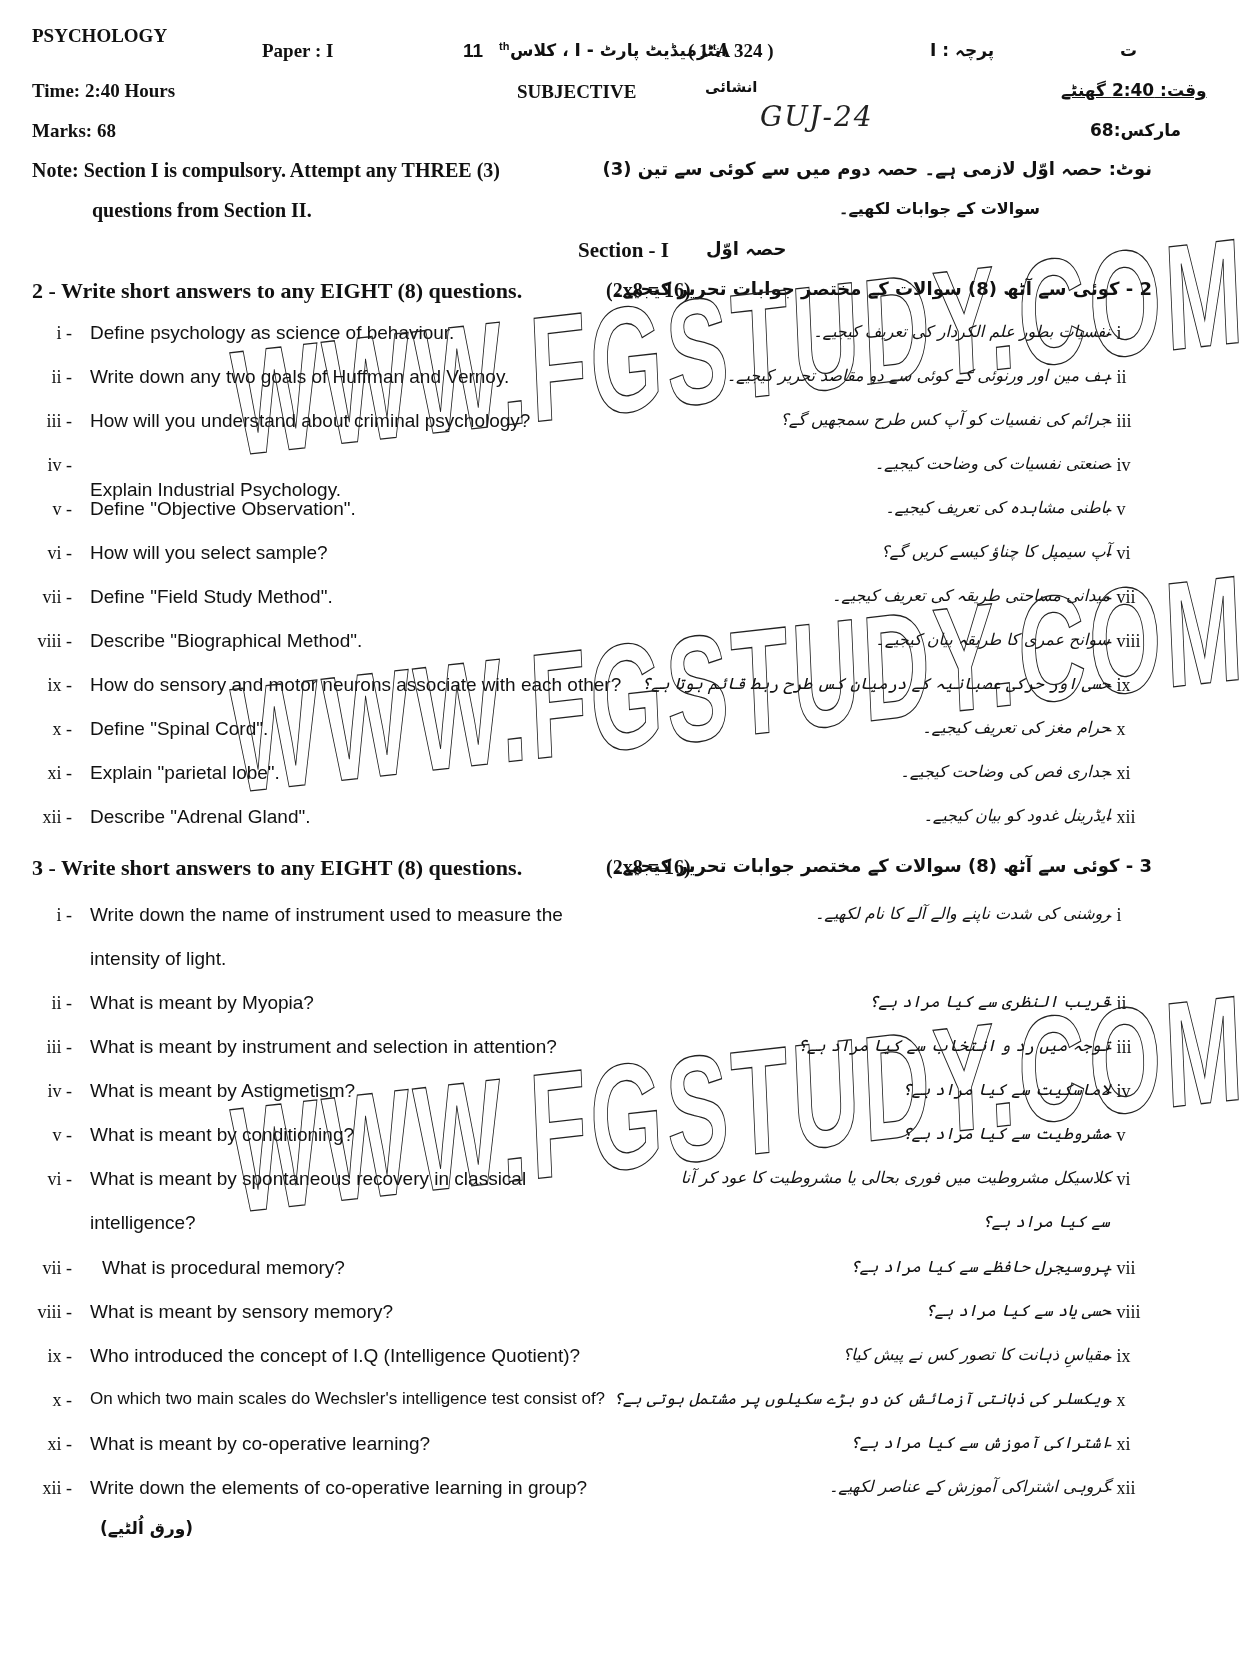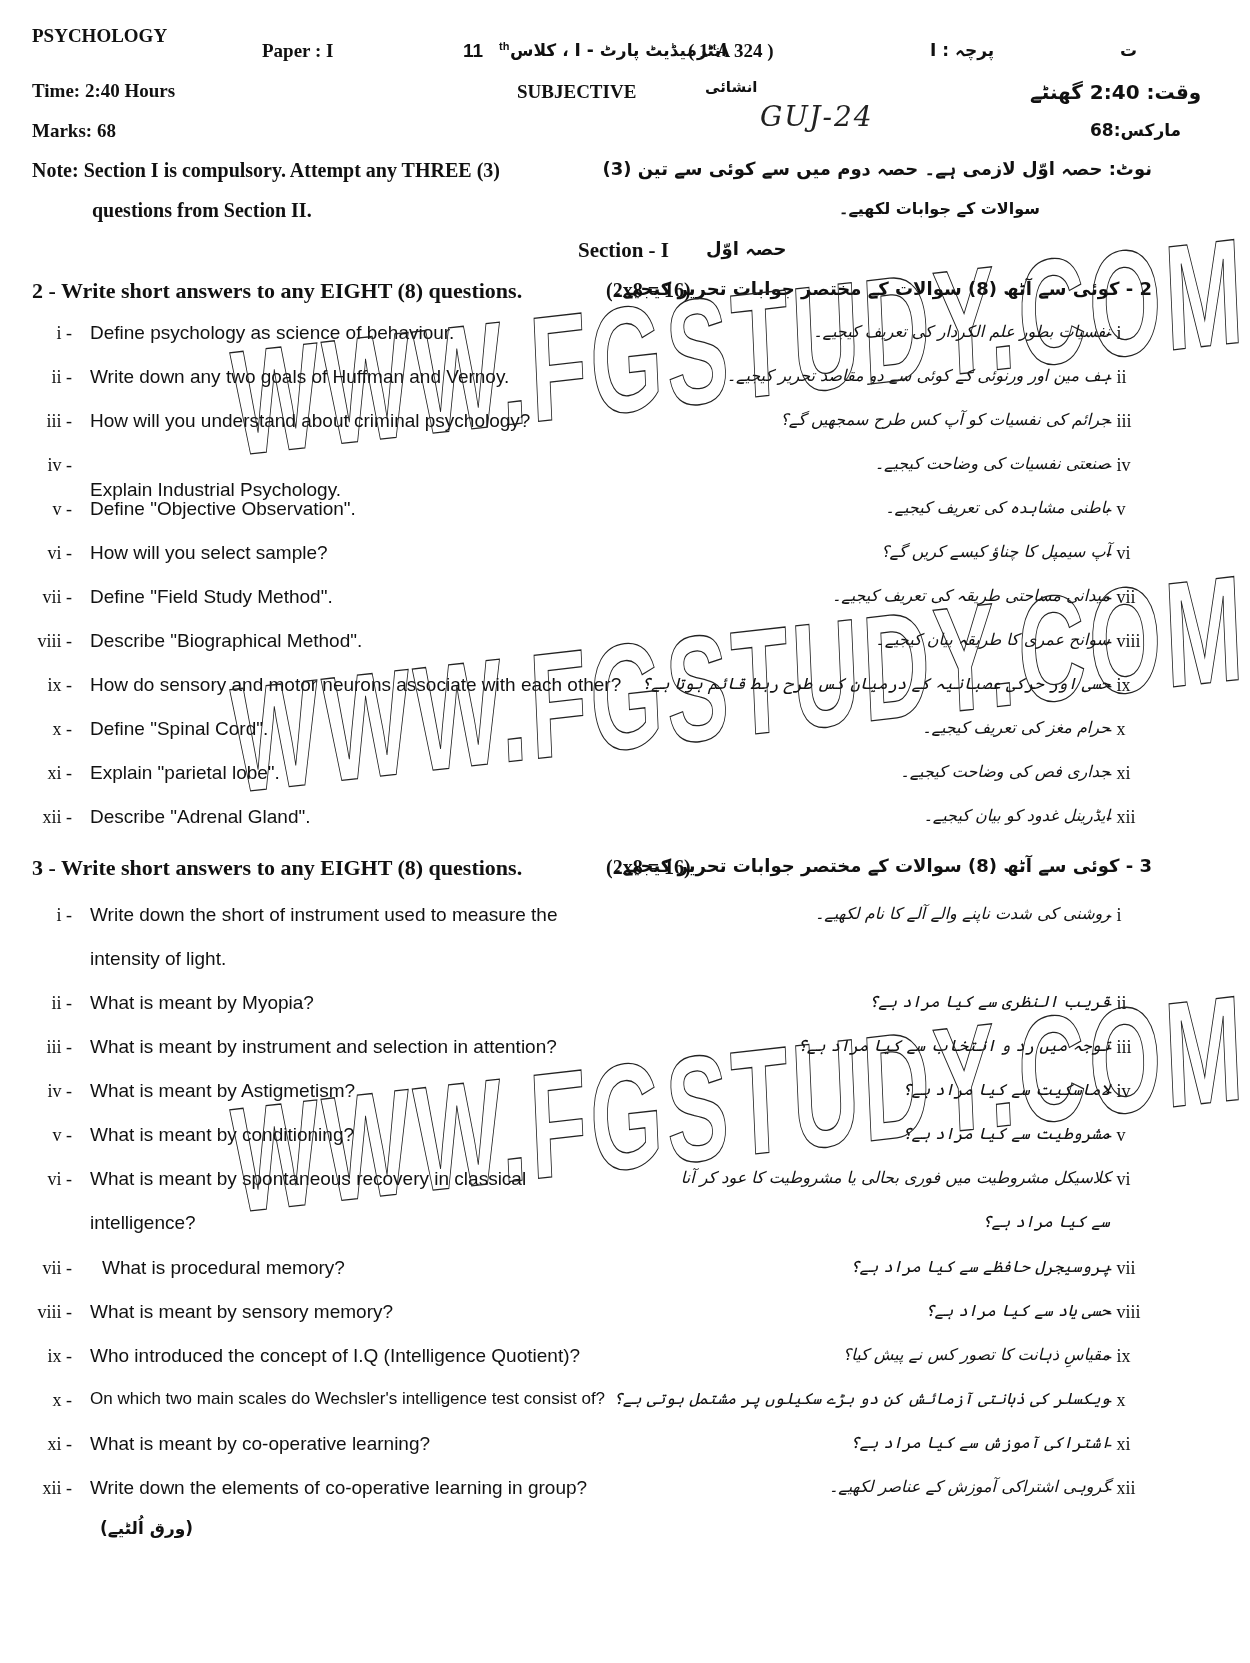--- a/index.html
+++ b/index.html
@@ -41,21 +41,21 @@
   <div class="abs urdu" style="left:510px;top:40px;font-size:17px;font-weight:bold;direction:rtl;">انٹرمیڈیٹ پارٹ - I ، کلاس</div>
   <div class="abs serif-b hdr" style="left:688px;top:40px;">
     <span>( 1</span><sup>st</sup><span>A 324 )</span>
   </div>
   <div class="abs urdu" style="left:930px;top:40px;font-size:17px;font-weight:bold;">پرچہ : I</div>
   <div class="abs urdu" style="left:1120px;top:40px;font-size:17px;font-weight:bold;">ت</div>
 
   <div class="abs serif-b hdr" style="left:32px;top:80px;">Time: 2:40 Hours</div>
   <div class="abs serif-b hdr" style="left:517px;top:81px;">SUBJECTIVE</div>
   <div class="abs urdu" style="left:705px;top:78px;font-size:15px;font-weight:bold;">انشائی</div>
-  <div class="abs urdu" style="left:1030px;top:80px;font-size:20px;font-weight:bold;">وقت: 2:40 گھنٹے</div>
+  <div class="abs urdu" style="left:1061px;top:80px;font-size:17px;font-weight:bold;text-decoration:underline;">وقت: 2:40 گھنٹے</div>
 
   <div class="abs serif-b hdr" style="left:32px;top:120px;">Marks: 68</div>
   <div class="abs handwritten" style="left:760px;top:100px;">GUJ-24</div>
   <div class="abs urdu" style="left:1090px;top:120px;font-size:17px;font-weight:bold;">مارکس:68</div>
 
   <div class="abs serif-b note" style="left:32px;top:159px;">Note:  Section I is compulsory.  Attempt any THREE (3)</div>
   <div class="abs serif-b note" style="left:92px;top:199px;">questions from Section II.</div>
   <div class="abs urdu" style="right:98px;top:158px;font-size:18px;font-weight:bold;">نوٹ: حصہ اوّل لازمی ہے۔ حصہ دوم میں سے کوئی سے تین (3)</div>
   <div class="abs urdu" style="right:210px;top:199px;font-size:16px;font-weight:bold;">سوالات کے جوابات لکھیے۔</div>
 </div>
@@ -145,21 +145,21 @@
 </div>
 
 <div>
   <div class="abs serif-b qhead" style="left:32px;top:855px;">3 - Write short answers to any EIGHT (8) questions.</div>
   <div class="abs serif-b" style="left:606px;top:856px;font-size:20px;">(2x8 = 16)</div>
   <div class="abs urdu" style="right:98px;top:855px;font-size:18px;font-weight:bold;">3 - کوئی سے آٹھ (8) سوالات کے مختصر جوابات تحریر کیجیے۔</div>
 
   <div>
     <div>
       <span class="abs qnum" style="left:12px;top:905px;">i -</span>
-      <span class="abs qtext" style="left:90px;top:904px;">Write down the short of instrument used to measure the</span>
+      <span class="abs qtext" style="left:90px;top:904px;">Write down the name of instrument used to measure the</span>
       <span class="abs qtext" style="left:90px;top:948px;">intensity of light.</span>
       <span class="abs urdu uq" style="right:140px;top:904px;">روشنی کی شدت ناپنے والے آلے کا نام لکھیے۔</span>
       <span class="abs unum" style="left:1106px;top:905px;">- i</span>
     </div>
     <div>
       <span class="abs qnum" style="left:12px;top:993px;">ii -</span>
       <span class="abs qtext" style="left:90px;top:992px;">What is meant by Myopia?</span>
       <span class="abs urdu uq" style="right:140px;top:992px;">قریب النظری سے کیا مراد ہے؟</span>
       <span class="abs unum" style="left:1106px;top:993px;">- ii</span>
     </div>

